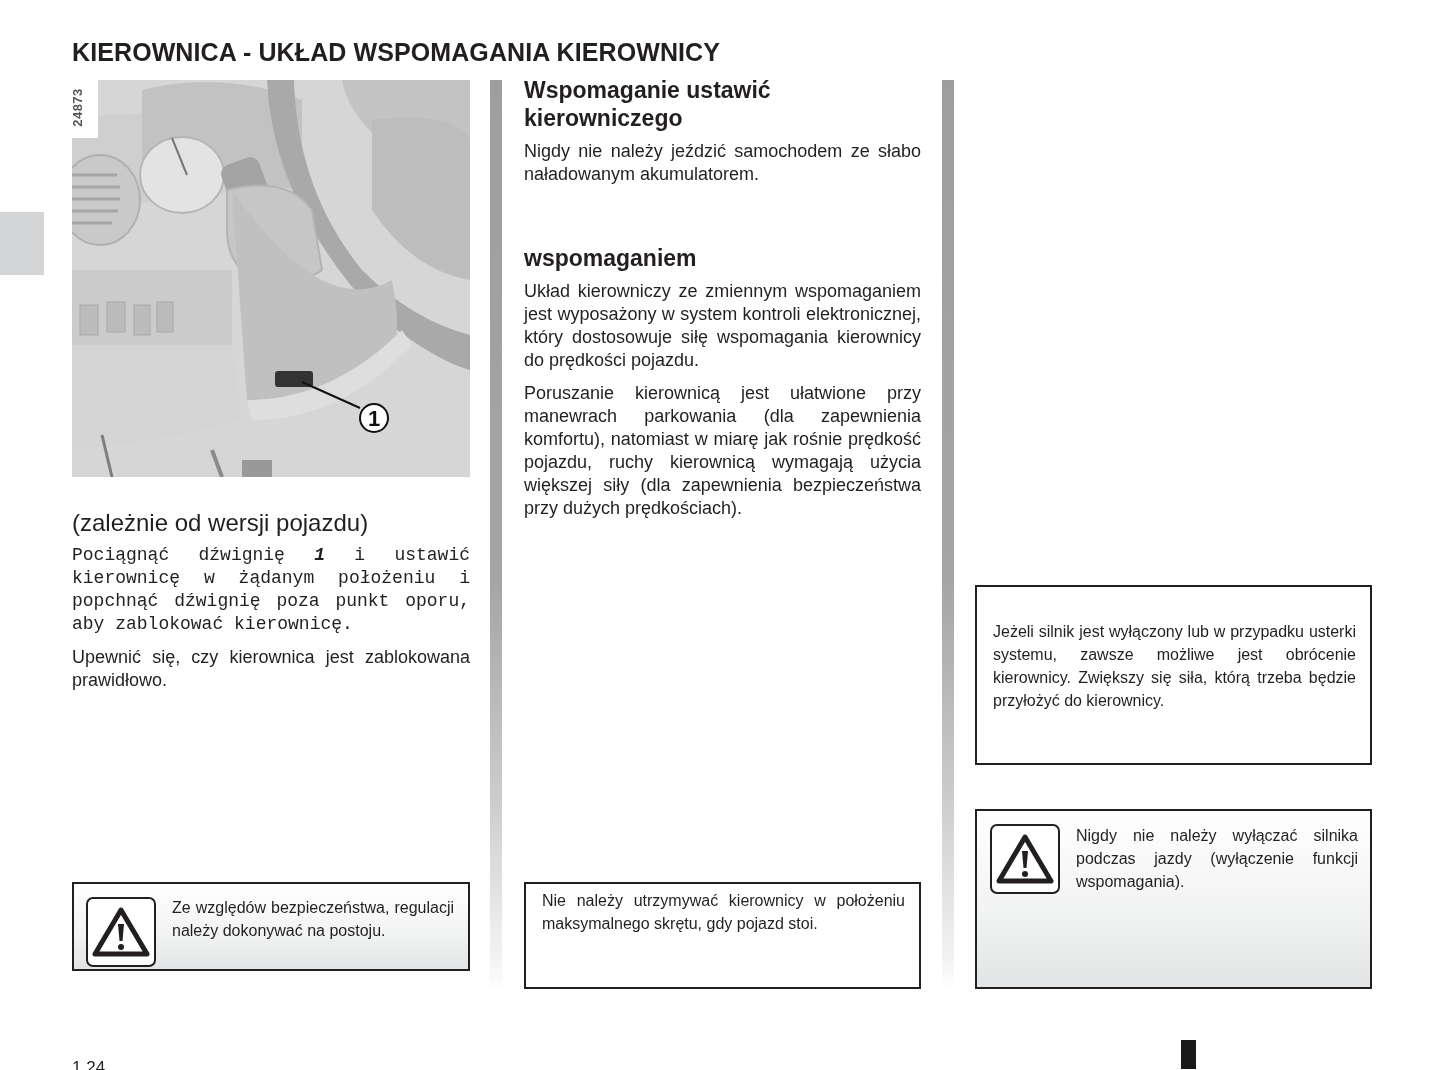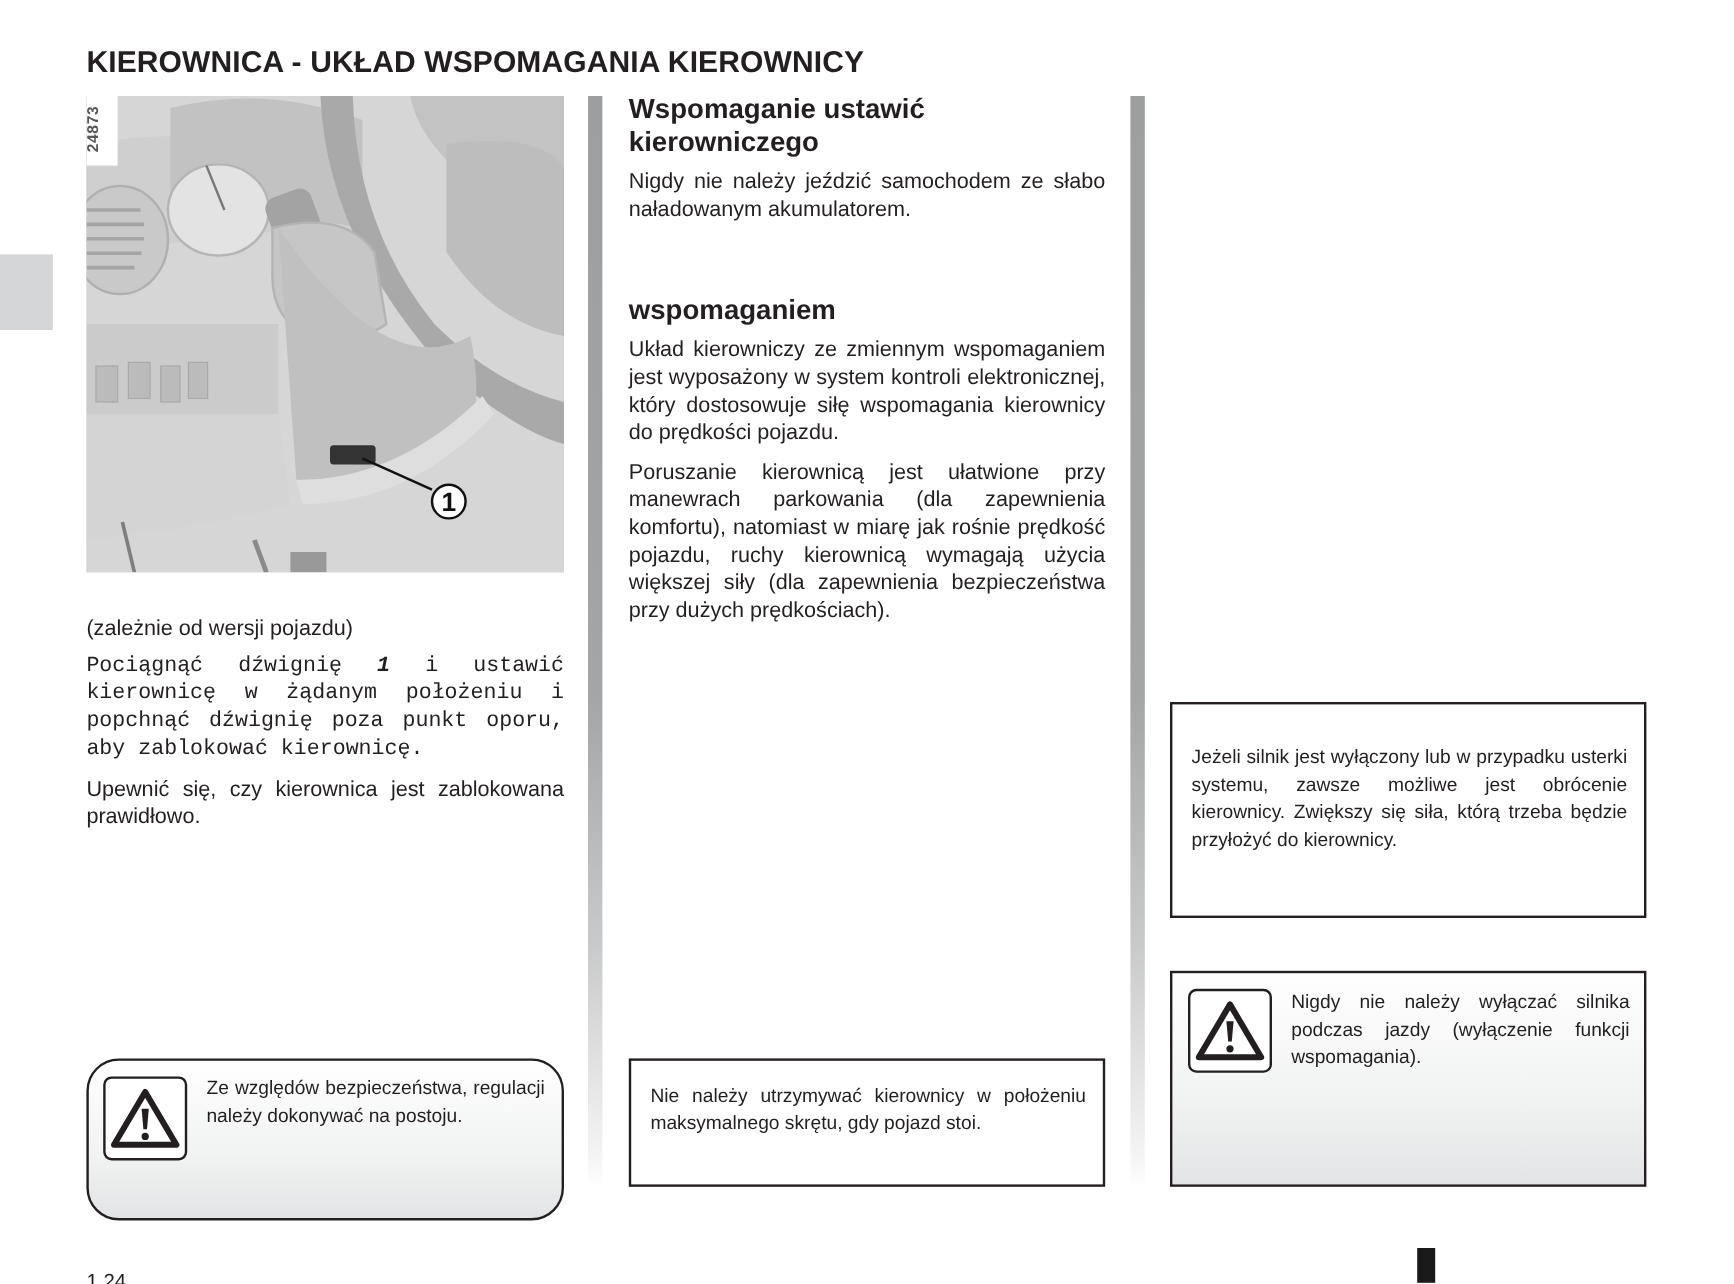--- a/index.html
+++ b/index.html
@@ -8,21 +8,21 @@
   .abs { position:absolute; }
   .page-title { left:72px; top:38px; font-size:25px; font-weight:bold; letter-spacing:0.1px; color:#231f20; white-space:nowrap; }
   .side-tab { left:0; top:212px; width:44px; height:63px; background:#d4d5d6; }
   .col-bar { width:12px; background:linear-gradient(to bottom,#9d9e9f 0%,#a4a5a6 55%,#c9cacb 78%,#f4f4f4 97%,#ffffff 100%); }
   .photo { left:72px; top:80px; width:398px; height:397px; background:#d3d3d3; overflow:hidden; }
   .photo svg { display:block; }
   .photo-num { left:0; top:0; width:26px; height:58px; background:#ffffff; }
   .photo-num span { position:absolute; left:-14px; top:20px; transform:rotate(-90deg); font-size:13px; font-weight:bold; color:#555; letter-spacing:0.5px; }
   h2 { margin:0; font-size:23px; font-weight:bold; line-height:28px; color:#231f20; }
   p { margin:0; font-size:18px; line-height:23px; text-align:justify; color:#231f20; }
-  .sub { font-size:18px; line-height:22px; }
+  .sub { font-size:24px; line-height:22px; }
   .box { border:2px solid #231f20; box-sizing:border-box; }
   .box-grad { background:linear-gradient(to bottom,#ffffff 0%,#f1f2f2 60%,#e3e4e5 100%); }
   .warn-icon { width:70px; height:70px; border:2px solid #231f20; border-radius:7px; box-sizing:border-box; background:#fff; display:flex; align-items:center; justify-content:center; }
   .box p { font-size:16px; line-height:23px; }
   .page-num { left:72px; top:1058px; font-size:17px; color:#231f20; }
   .corner-mark { left:1181px; top:1040px; width:15px; height:29px; background:#1a1a1a; }
 </style>
 </head>
 <body>
 
@@ -86,21 +86,21 @@
 
 <div class="abs" style="left:72px; top:484px; width:398px;">
   <h2>
     <br>
   </h2>
   <div class="sub">(zależnie od wersji pojazdu)</div>
   <p style="margin-top:10px;font-family:Liberation Mono, monospace;"><span>Pociągnąć dźwignię </span><b><i>1</i></b><span> i ustawić kierownicę w żądanym położeniu i popchnąć dźwignię poza punkt oporu, aby zablokować kierownicę.</span></p>
   <p style="margin-top:10px;">Upewnić się, czy kierownica jest zablokowana prawidłowo.</p>
 </div>
 
-<div class="abs box box-grad" style="left:72px; top:882px; width:398px; height:135px;border-radius:27px;">
+<div class="abs box box-grad" style="left:72px; top:882px; width:398px; height:89px;">
   <div class="abs warn-icon" style="left:12px; top:13px;">
     <svg width="58" height="52" viewBox="0 0 58 52">
       <path d="M29 4 L55 48 L3 48 Z" fill="none" stroke="#231f20" stroke-width="5" stroke-linejoin="round"></path>
       <path d="M26 18 L32 18 L30.5 35 L27.5 35 Z" fill="#231f20"></path>
       <circle cx="29" cy="41" r="3" fill="#231f20"></circle>
     </svg>
   </div>
   <p class="abs" style="left:98px; top:12px; width:282px;">Ze względów bezpieczeństwa, regulacji należy dokonywać na postoju.</p>
 </div>
 
@@ -112,21 +112,21 @@
   <p style="margin-top:8px;">Nigdy nie należy jeździć samochodem ze słabo naładowanym akumulatorem.</p>
   <h2 style="margin-top:30px;">
     <br>
     <span>wspomaganiem</span>
   </h2>
   <p style="margin-top:8px;">Układ kierowniczy ze zmiennym wspomaganiem jest wyposażony w system kontroli elektronicznej, który dostosowuje siłę wspomagania kierownicy do prędkości pojazdu.</p>
   <p style="margin-top:10px;">Poruszanie kierownicą jest ułatwione przy manewrach parkowania (dla zapewnienia komfortu), natomiast w miarę jak rośnie prędkość pojazdu, ruchy kierownicą wymagają użycia większej siły (dla zapewnienia bezpieczeństwa przy dużych prędkościach).</p>
 </div>
 
 <div class="abs box" style="left:524px; top:882px; width:397px; height:107px; background:#fff;">
-  <p class="abs" style="left:16px; top:18px; width:363px;">Nie należy utrzymywać kierownicy w położeniu maksymalnego skrętu, gdy pojazd stoi.</p>
+  <p class="abs" style="left:16px; top:5px; width:363px;">Nie należy utrzymywać kierownicy w położeniu maksymalnego skrętu, gdy pojazd stoi.</p>
 </div>
 
 <div class="abs box" style="left:975px; top:585px; width:397px; height:180px; background:#fff;">
   <p class="abs" style="left:16px; top:33px; width:363px;">Jeżeli silnik jest wyłączony lub w przypadku usterki systemu, zawsze możliwe jest obrócenie kierownicy. Zwiększy się siła, którą trzeba będzie przyłożyć do kierownicy.</p>
 </div>
 
 <div class="abs box box-grad" style="left:975px; top:809px; width:397px; height:180px;">
   <div class="abs warn-icon" style="left:13px; top:13px;">
     <svg width="58" height="52" viewBox="0 0 58 52">
       <path d="M29 4 L55 48 L3 48 Z" fill="none" stroke="#231f20" stroke-width="5" stroke-linejoin="round"></path>

